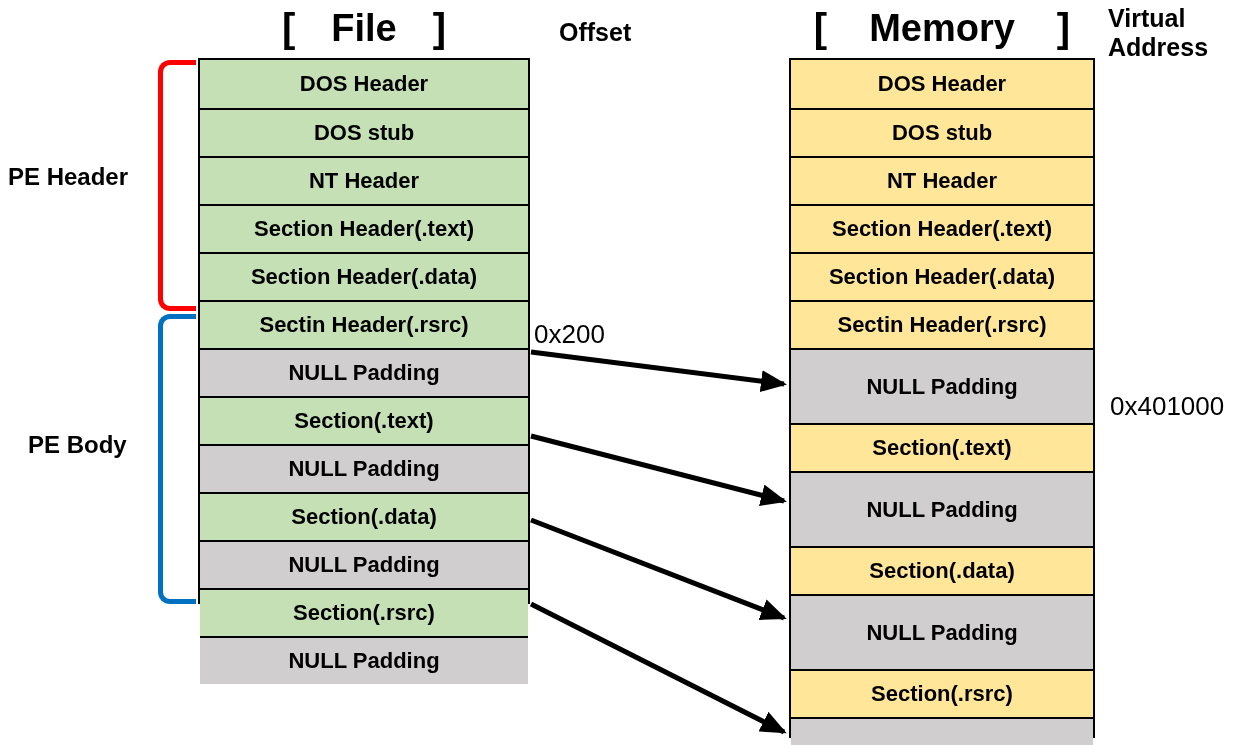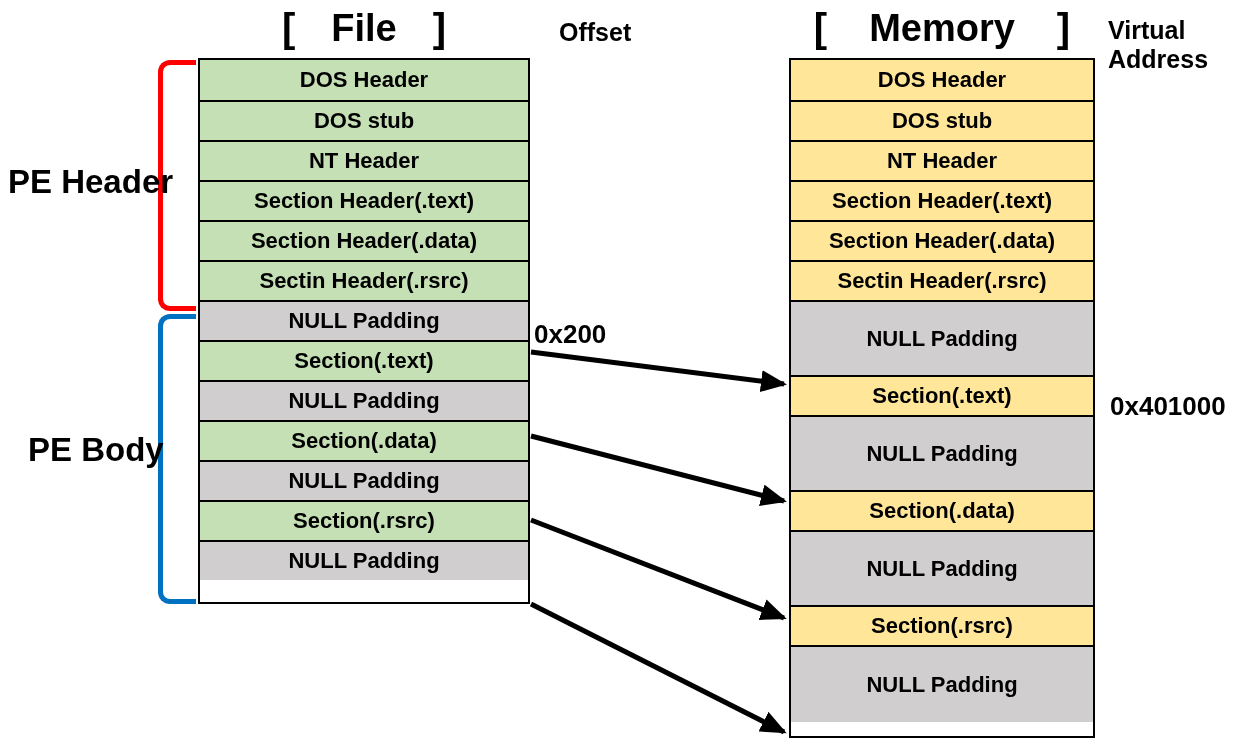--- a/index.html
+++ b/index.html
@@ -21,64 +21,64 @@
   .col-title .br{font-size:40px;}
   .file-title{left:198px;width:332px;gap:36px;}
   .memory-title{left:789px;width:306px;gap:42px;}
 
   .axis-label{
     position:absolute;
     font-size:25px;font-weight:700;line-height:1.15;
     white-space:pre-line;
   }
   .offset-label{left:559px;top:18px;}
-  .va-label{left:1108px;top:16px;}
+  .va-label{left:1108px;top:4px;}
 
   
   .bracket{
     position:absolute;left:158px;width:38px;
     border-left:5px solid;border-top:5px solid;border-bottom:5px solid;
     border-radius:12px 0 0 12px;
     box-sizing:border-box;
   }
   .bracket.red{top:60px;height:251px;border-color:var(--pe-header-bracket,#FF0000);}
   .bracket.blue{top:314px;height:290px;border-color:var(--pe-body-bracket,#0070C0);}
   .group-label{
-    position:absolute;font-size:33px;font-weight:700;
+    position:absolute;font-size:24px;font-weight:700;
   }
   .pe-header-label{left:8px;top:163px;}
   .pe-body-label{left:28px;top:431px;}
 
   
   .box{
     position:absolute;top:58px;
     border:2px solid #000;
     box-sizing:border-box;
     display:flex;flex-direction:column;
   }
   .file-box{left:198px;width:332px;height:546px;}
   .memory-box{left:789px;width:306px;height:680px;}
   .row{
-    height:40px;flex:0 0 auto;
+    height:48px;flex:0 0 auto;
     display:flex;align-items:center;justify-content:center;
     font-size:22px;font-weight:700;
     border-top:2px solid #000;
     box-sizing:border-box;
     white-space:nowrap;
   }
   .row:first-child{border-top:none;}
   .row.green{background:var(--file-section,#C5E0B4);}
   .row.yellow{background:var(--memory-section,#FFE699);}
   .row.gray{background:var(--padding,#D0CECE);}
   .row.tall{height:75px;}
   .row.tall2{height:77px;}
 
   
   .addr{
-    position:absolute;font-size:26px;font-weight:700;
+    position:absolute;font-size:26px;font-weight:400;
   }
   .offset-value{left:534px;top:319px;}
   .va-value{left:1110px;top:391px;}
 
   
   .arrows{
     position:absolute;left:0;top:0;width:1248px;height:745px;
     pointer-events:none;
   }
 </style>

